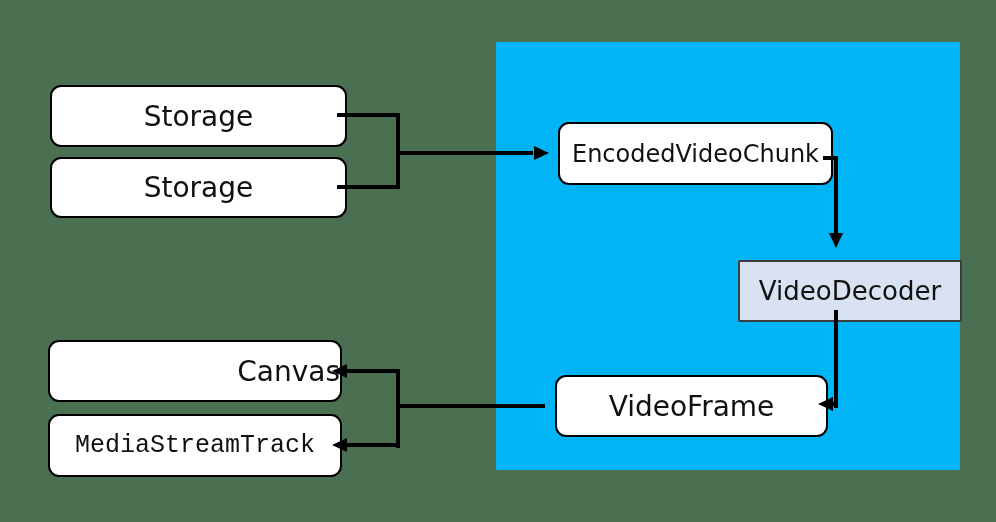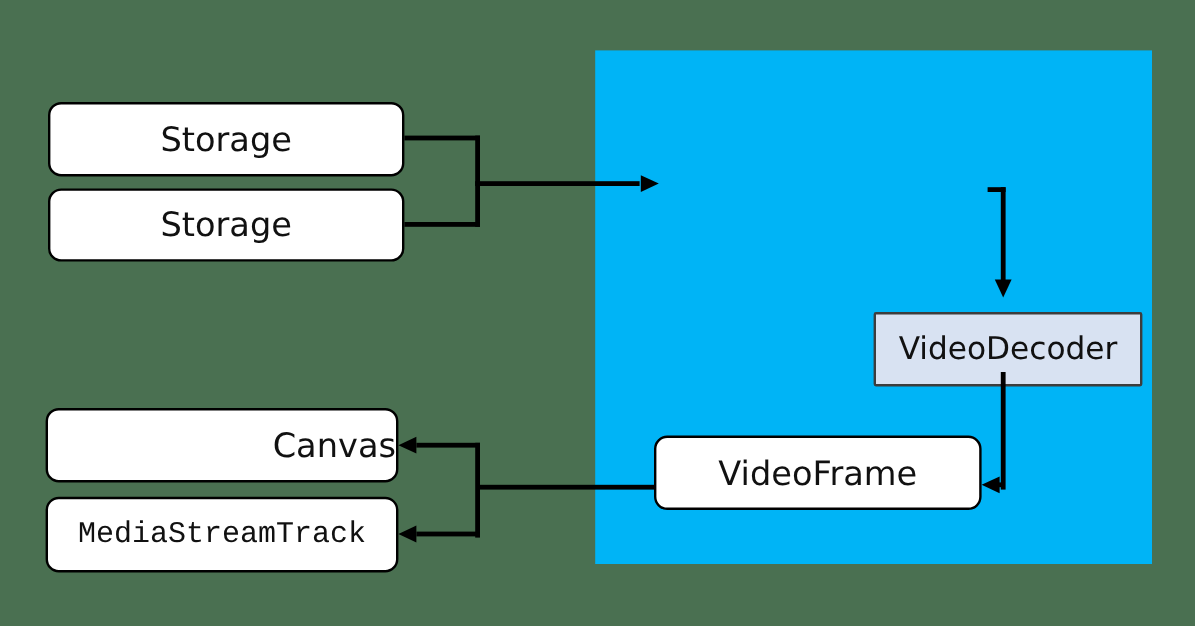--- a/index.html
+++ b/index.html
@@ -20,31 +20,31 @@
   .stage{
     position:relative;width:996px;height:522px;background:var(--background);
   }
   .panel{
     position:absolute;left:496px;top:42px;width:464px;height:428px;
     background:var(--panel);
   }
   .node{
     position:absolute;display:flex;align-items:center;justify-content:center;
     background:var(--node_fill);border:2px solid var(--line);border-radius:11px;
-    color:var(--text);box-sizing:border-box;white-space:nowrap;
+    color:var(--text);box-sizing:border-box;white-space:nowrap;margin-left:10px;
   }
   .node.decoder{
     background:var(--decoder_fill);border:2px solid var(--decoder_border);
     border-radius:2px;
   }
   .n-storage {left:40px; top:85px;  width:297px;height:62px;font-size:28px;}
   .n-network {left:40px; top:157px; width:297px;height:61px;font-size:28px;}
   .n-evc     {left:548px;top:122px; width:275px;height:63px;font-size:24px;}
   .n-decoder {left:728px;top:260px; width:224px;height:62px;font-size:26px;}
-  .n-vframe  {left:545px;top:363px; width:273px;height:62px;font-size:28px;}
+  .n-vframe  {left:545px;top:375px; width:273px;height:62px;font-size:28px;}
   .n-canvas  {left:38px; top:340px; width:294px;height:62px;font-size:28px;justify-content:flex-end;}
   .n-mst     {left:38px; top:414px; width:294px;height:63px;font-size:25px;font-family:Liberation Mono, monospace;}
   .line{position:absolute;background:var(--line);}
   .arrow{position:absolute;width:0;height:0;}
   .arrow.right{border-top:7px solid transparent;border-bottom:7px solid transparent;border-left:15px solid var(--line);}
   .arrow.left {border-top:7px solid transparent;border-bottom:7px solid transparent;border-right:15px solid var(--line);}
   .arrow.down {border-left:7px solid transparent;border-right:7px solid transparent;border-top:15px solid var(--line);}
   
   .seg-storage-stub {left:337px;top:113px;width:63px; height:4px;}
   .seg-network-stub {left:337px;top:185px;width:63px; height:4px;}
@@ -70,20 +70,23 @@
 <div class="stage">
 
   <div class="panel"></div>
 
   <div class="node n-storage">
     <span>Storage</span>
   </div>
   <div class="node n-network">
     <span>Storage</span>
   </div>
+  <div class="node n-evc">
+    <span>EncodedVideoChunk</span>
+  </div>
   <div class="node decoder n-decoder">
     <span>VideoDecoder</span>
   </div>
   <div class="node n-vframe">
     <span>VideoFrame</span>
   </div>
   <div class="node n-canvas">
     <span>Canvas</span>
   </div>
   <div class="node n-mst">

